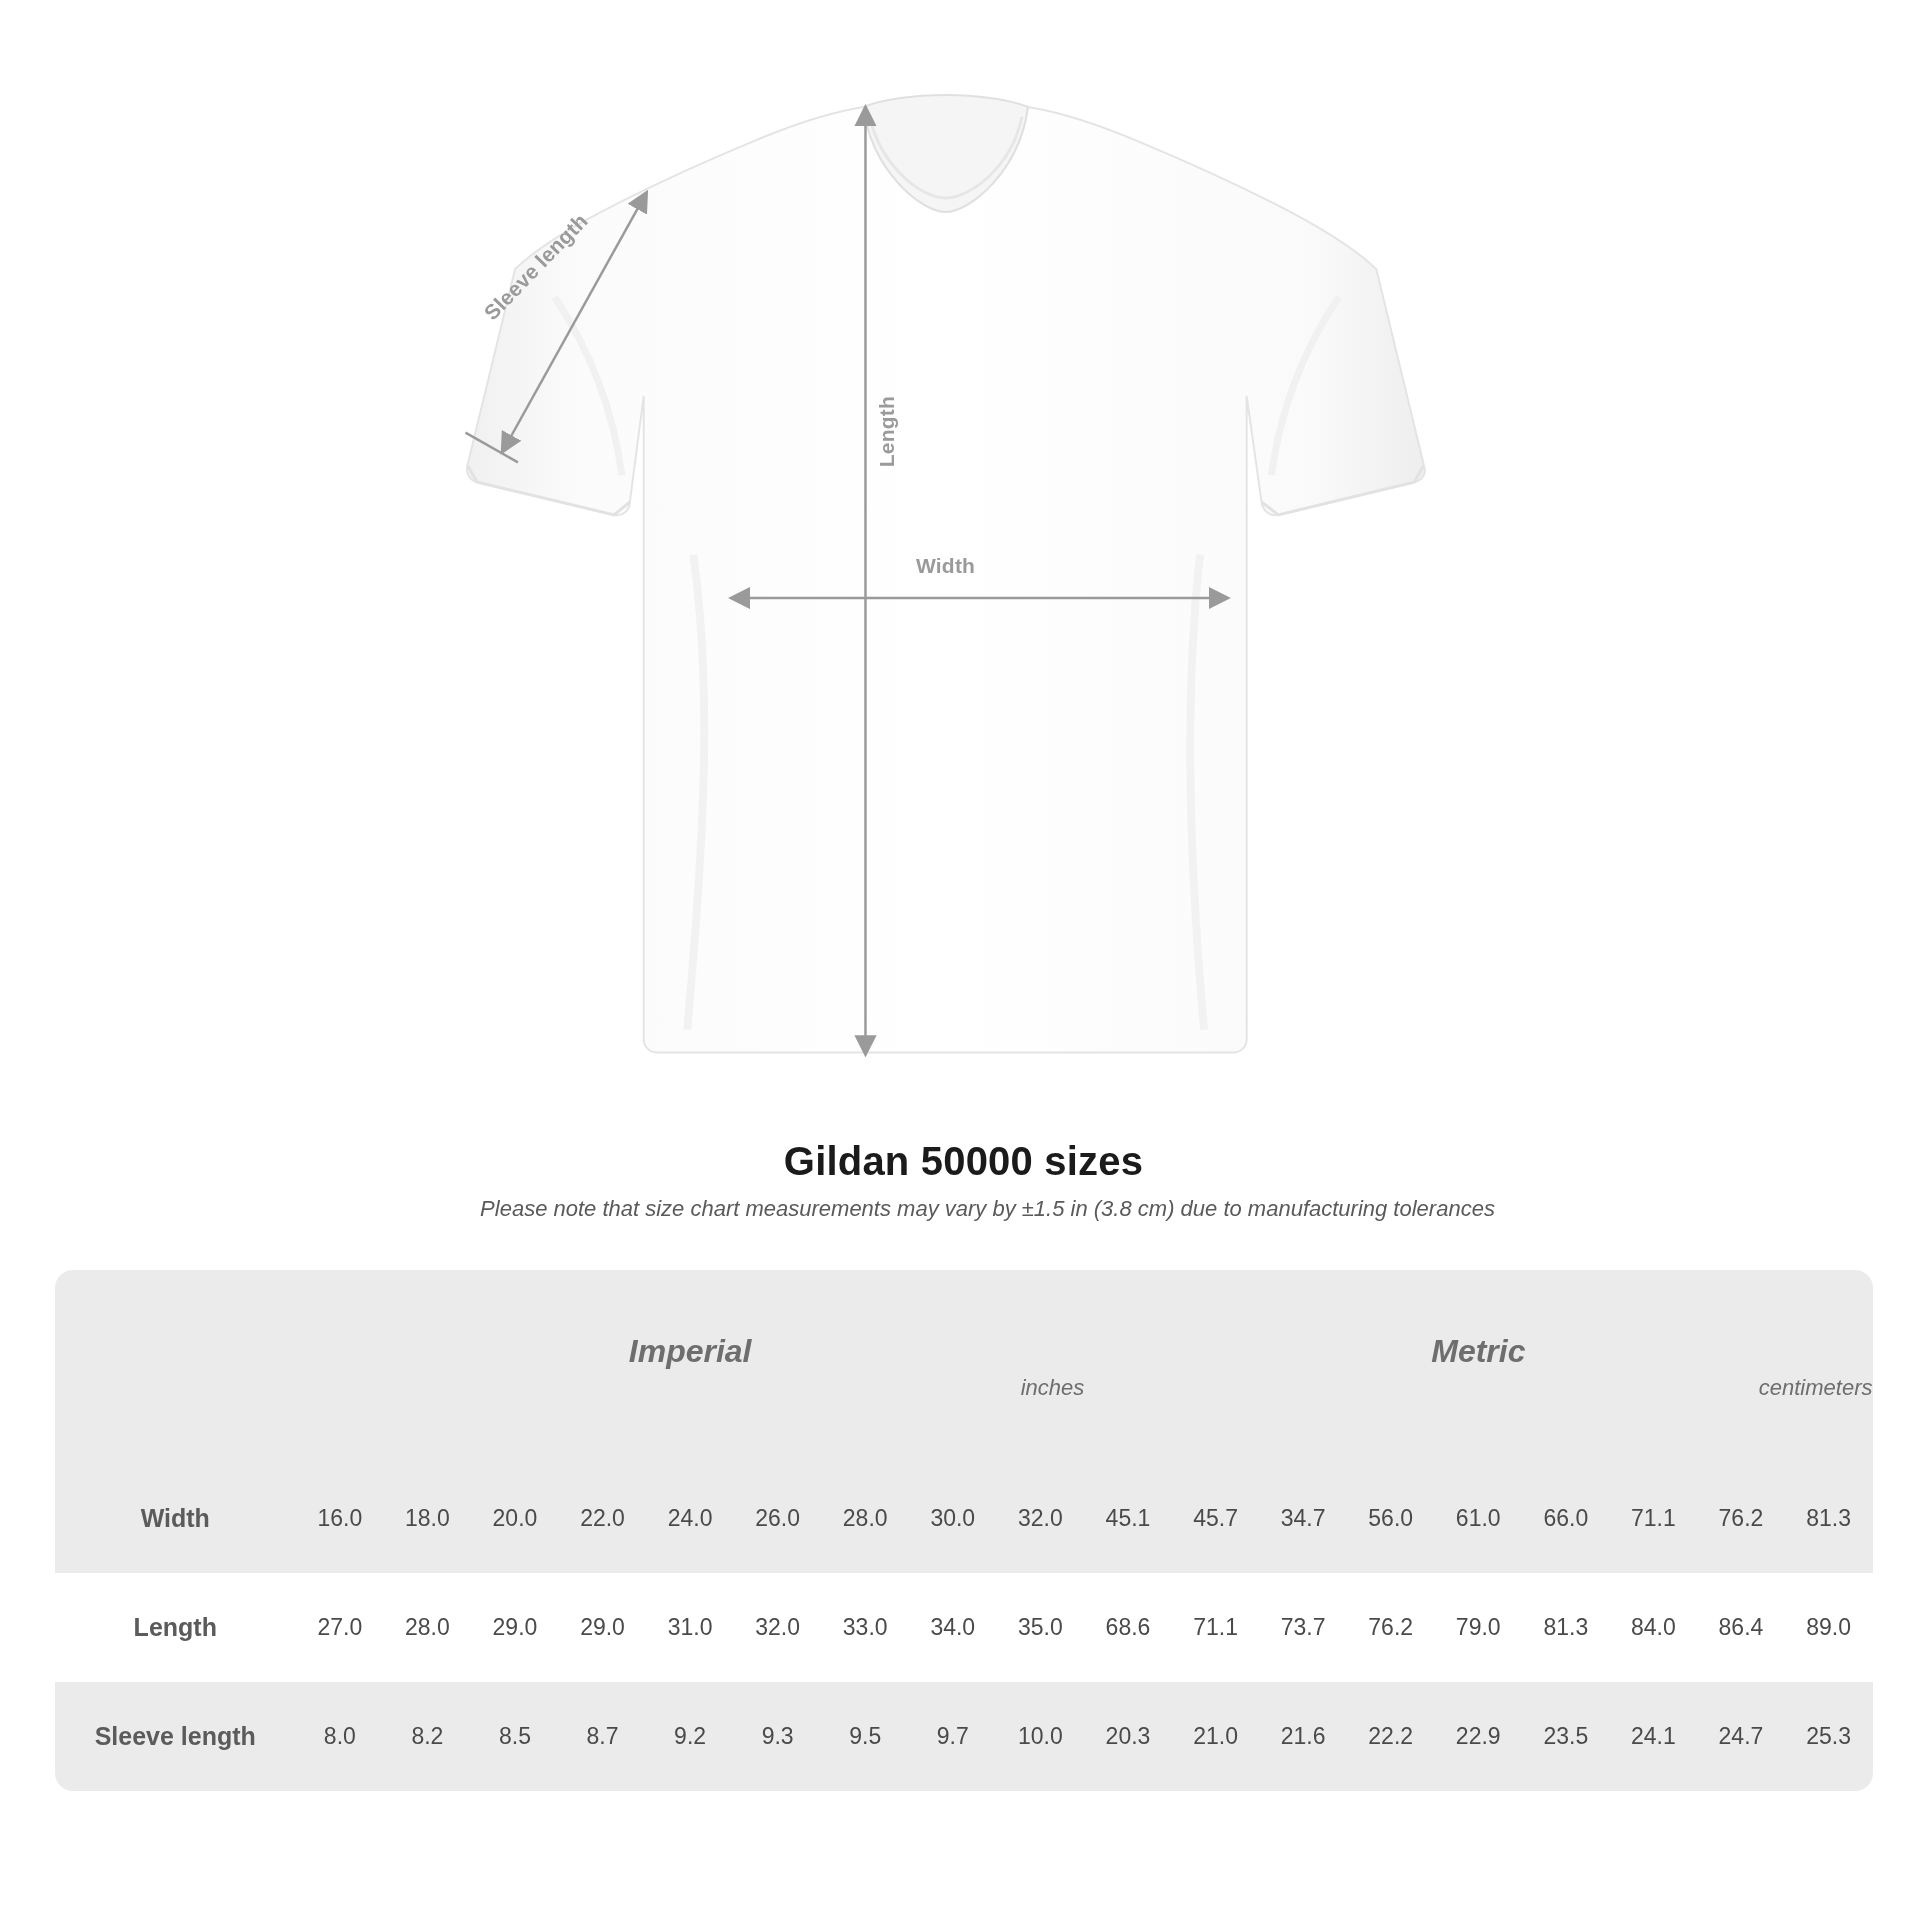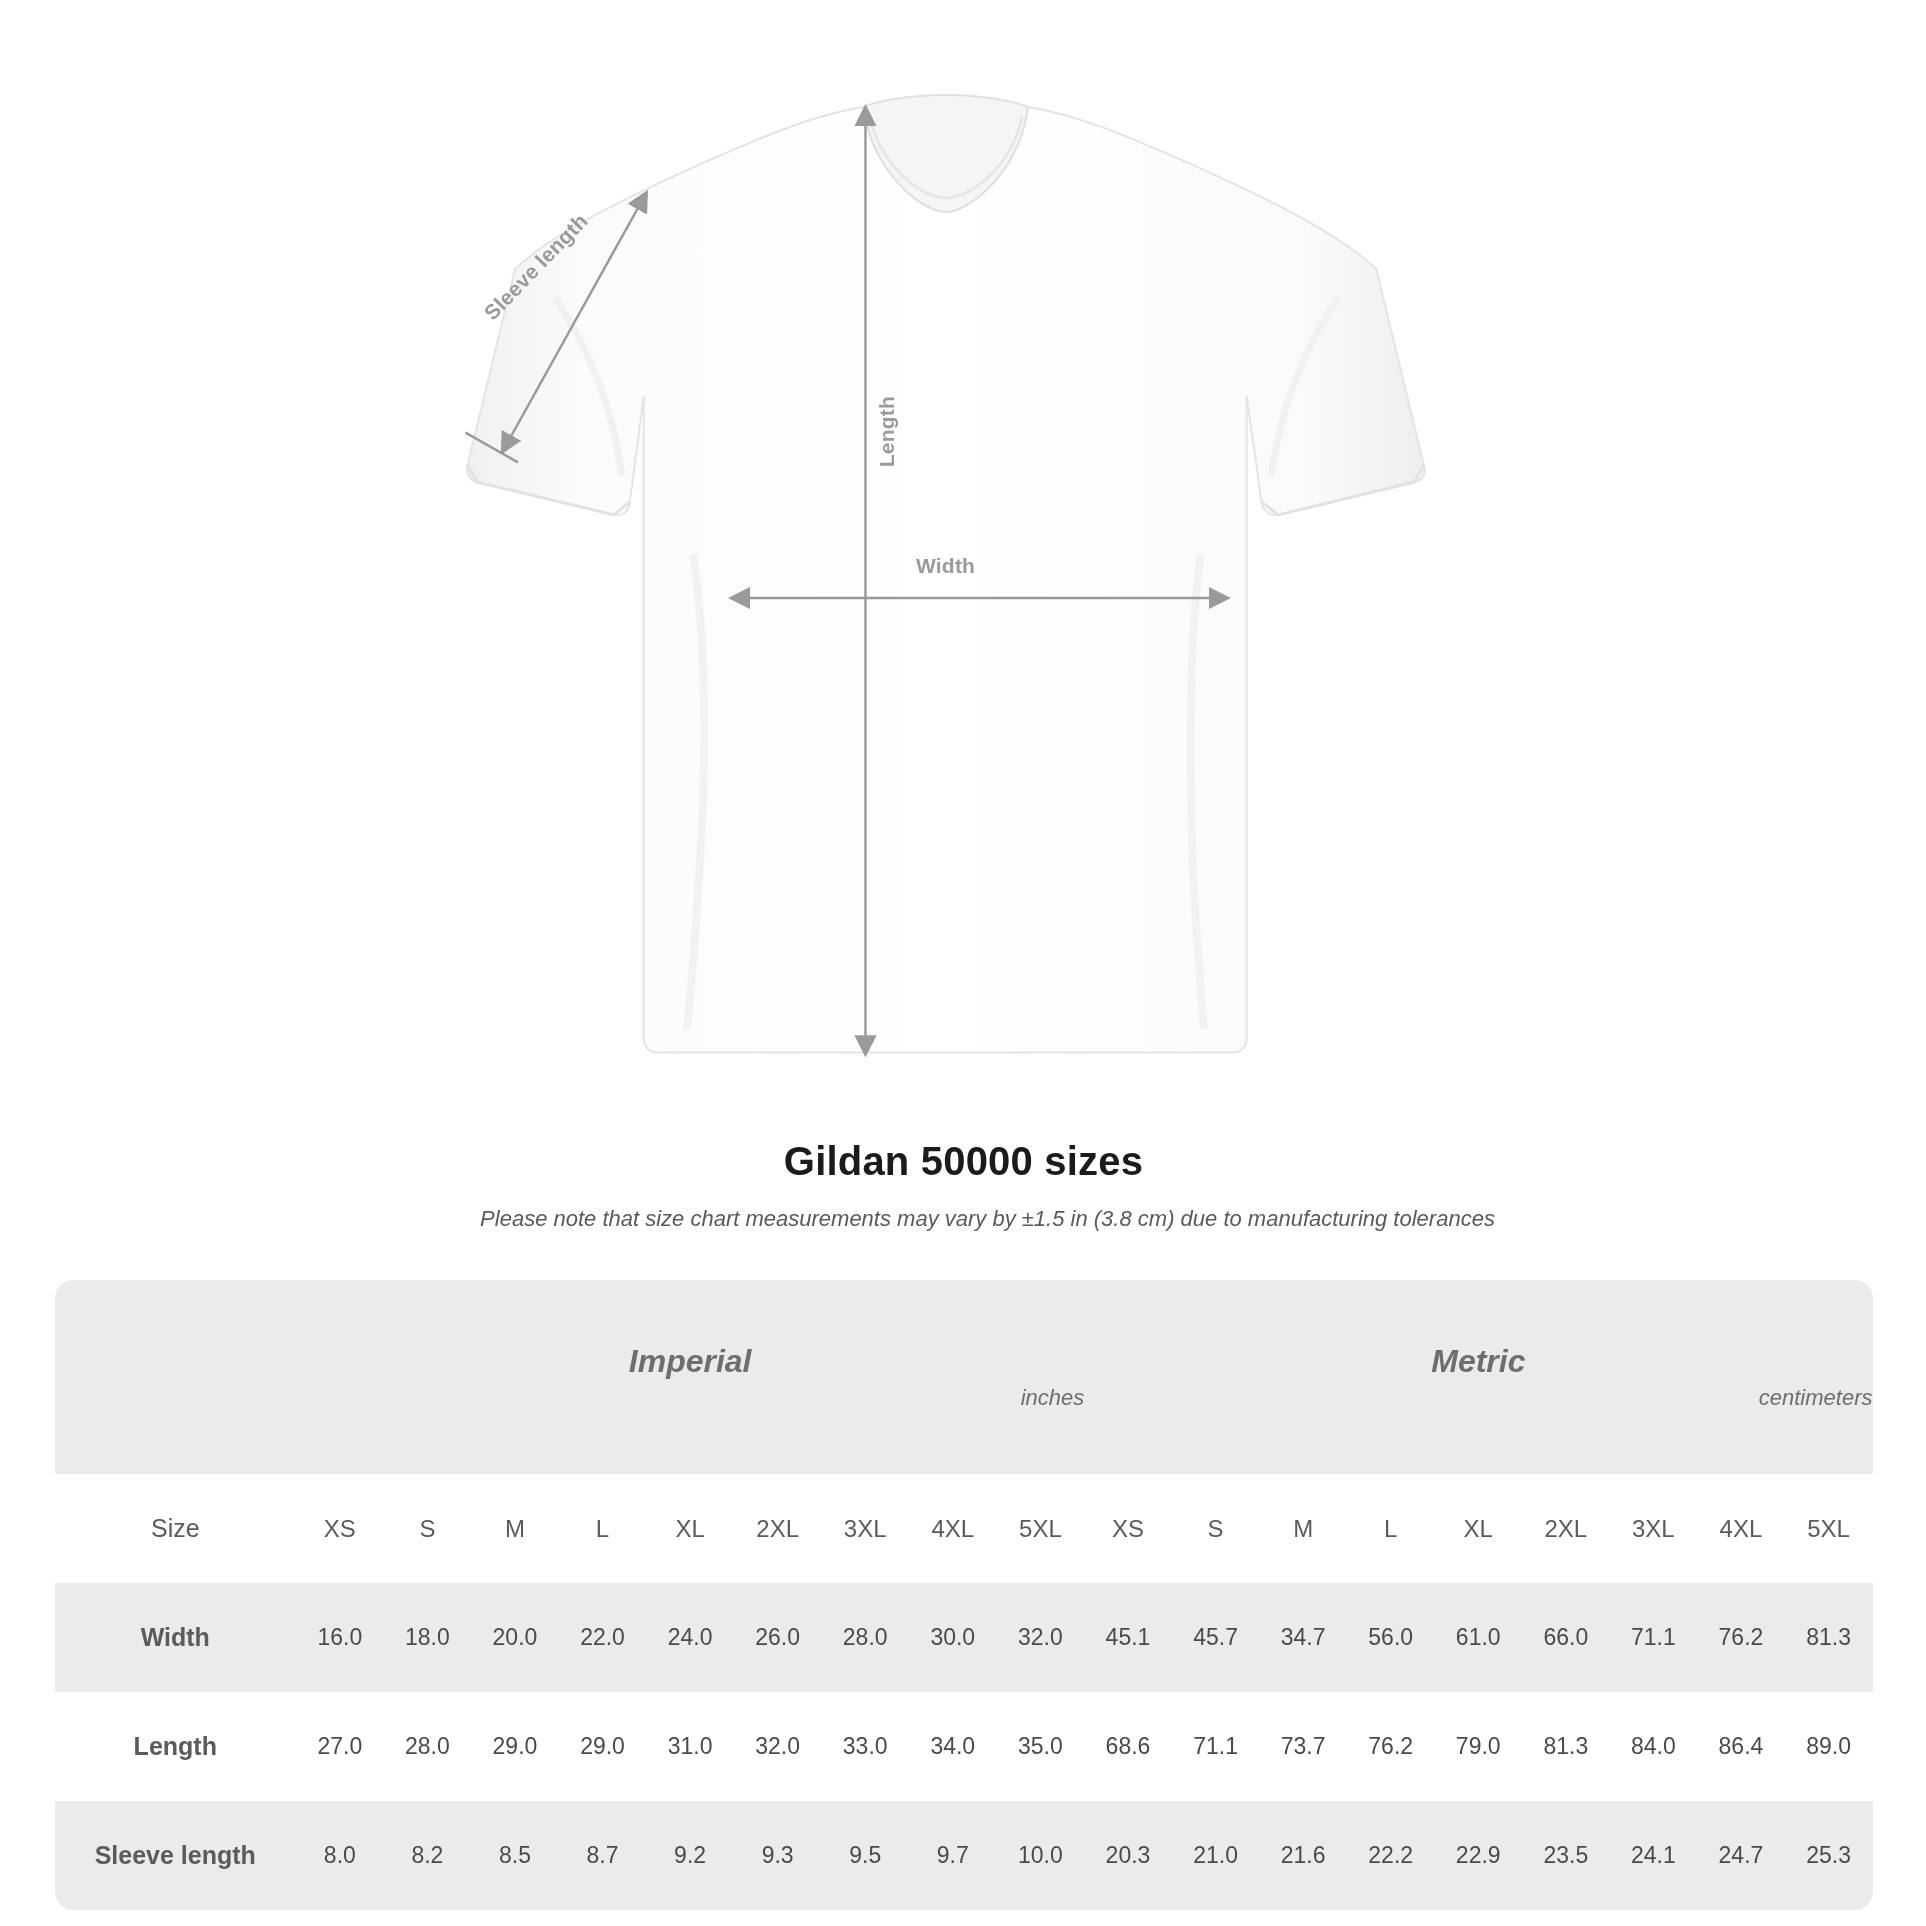--- a/index.html
+++ b/index.html
@@ -62,21 +62,21 @@
     text-align: center;
     margin-top: 40px;
   }
   .chart-title {
     font-size: 40px;
     font-weight: bold;
     color: #1b1b1b;
     letter-spacing: 0.2px;
   }
   .chart-note {
-    margin-top: 22px;
+    margin-top: 12px;
     font-size: 22px;
     font-style: italic;
     color: #5a5a5a;
     padding-left: 48px;
   }
 
   
   .table-wrap {
     margin: 48px auto 0 auto;
     width: 1818px;
@@ -281,41 +281,20 @@
           <td colspan="9">
             <div class="unit-name">Imperial</div>
             <div class="unit-sub">inches</div>
           </td>
           <td colspan="9" class="spacer-right">
             <div class="unit-name">Metric</div>
             <div class="unit-sub">centimeters</div>
           </td>
         </tr>
 
-        <tr class="head-row">
-          <td class="rowhead">Size</td>
-          <td>XS</td>
-          <td>S</td>
-          <td>M</td>
-          <td>L</td>
-          <td>XL</td>
-          <td>2XL</td>
-          <td>3XL</td>
-          <td>4XL</td>
-          <td>5XL</td>
-          <td>XS</td>
-          <td>S</td>
-          <td>M</td>
-          <td>L</td>
-          <td>XL</td>
-          <td>2XL</td>
-          <td>3XL</td>
-          <td>4XL</td>
-          <td>5XL</td>
-        </tr>
 
         <tr class="data-row shade">
           <td class="rowhead">Width</td>
           <td>16.0</td>
           <td>18.0</td>
           <td>20.0</td>
           <td>22.0</td>
           <td>24.0</td>
           <td>26.0</td>
           <td>28.0</td>

